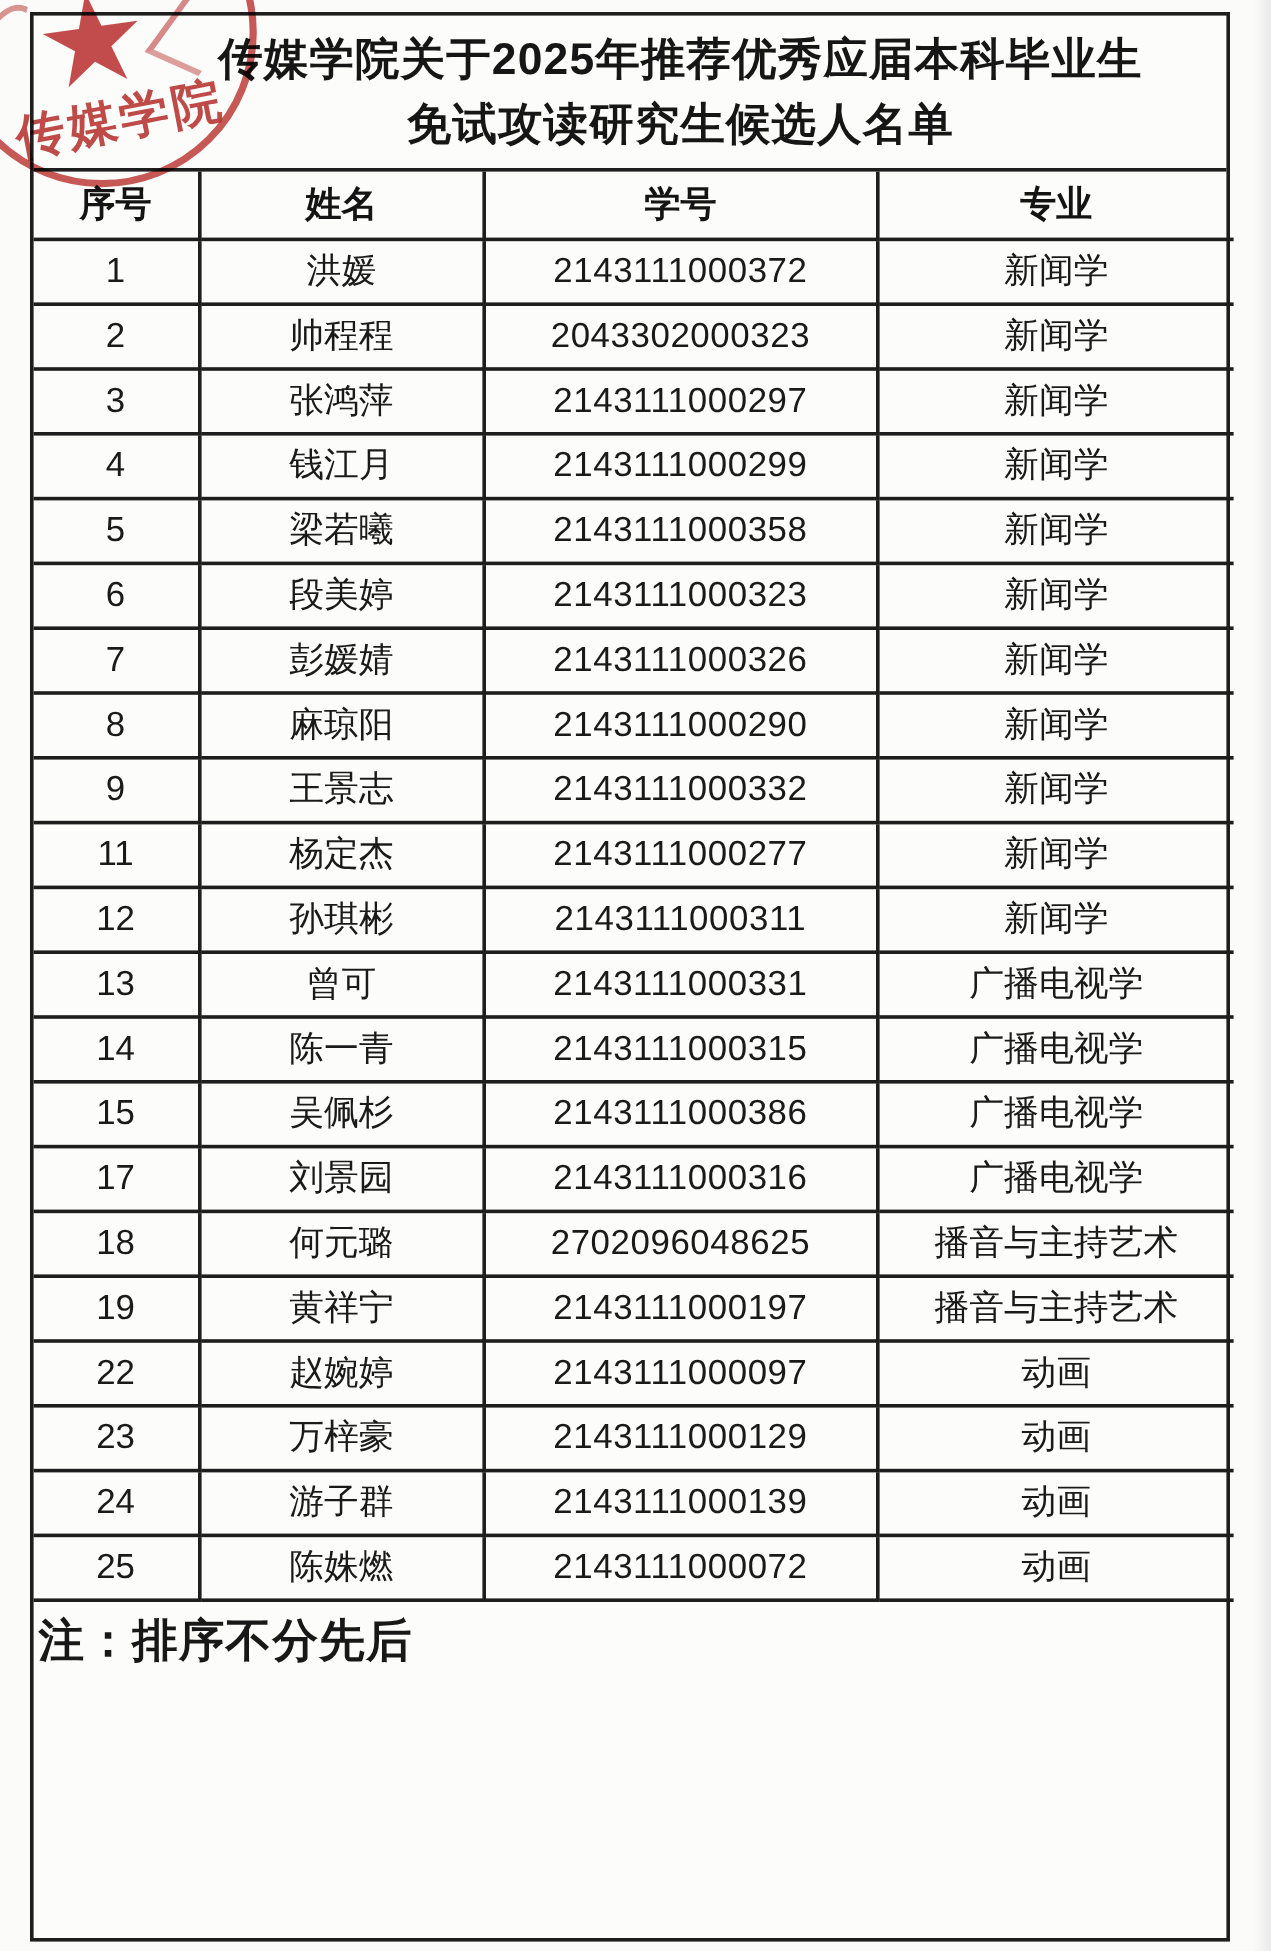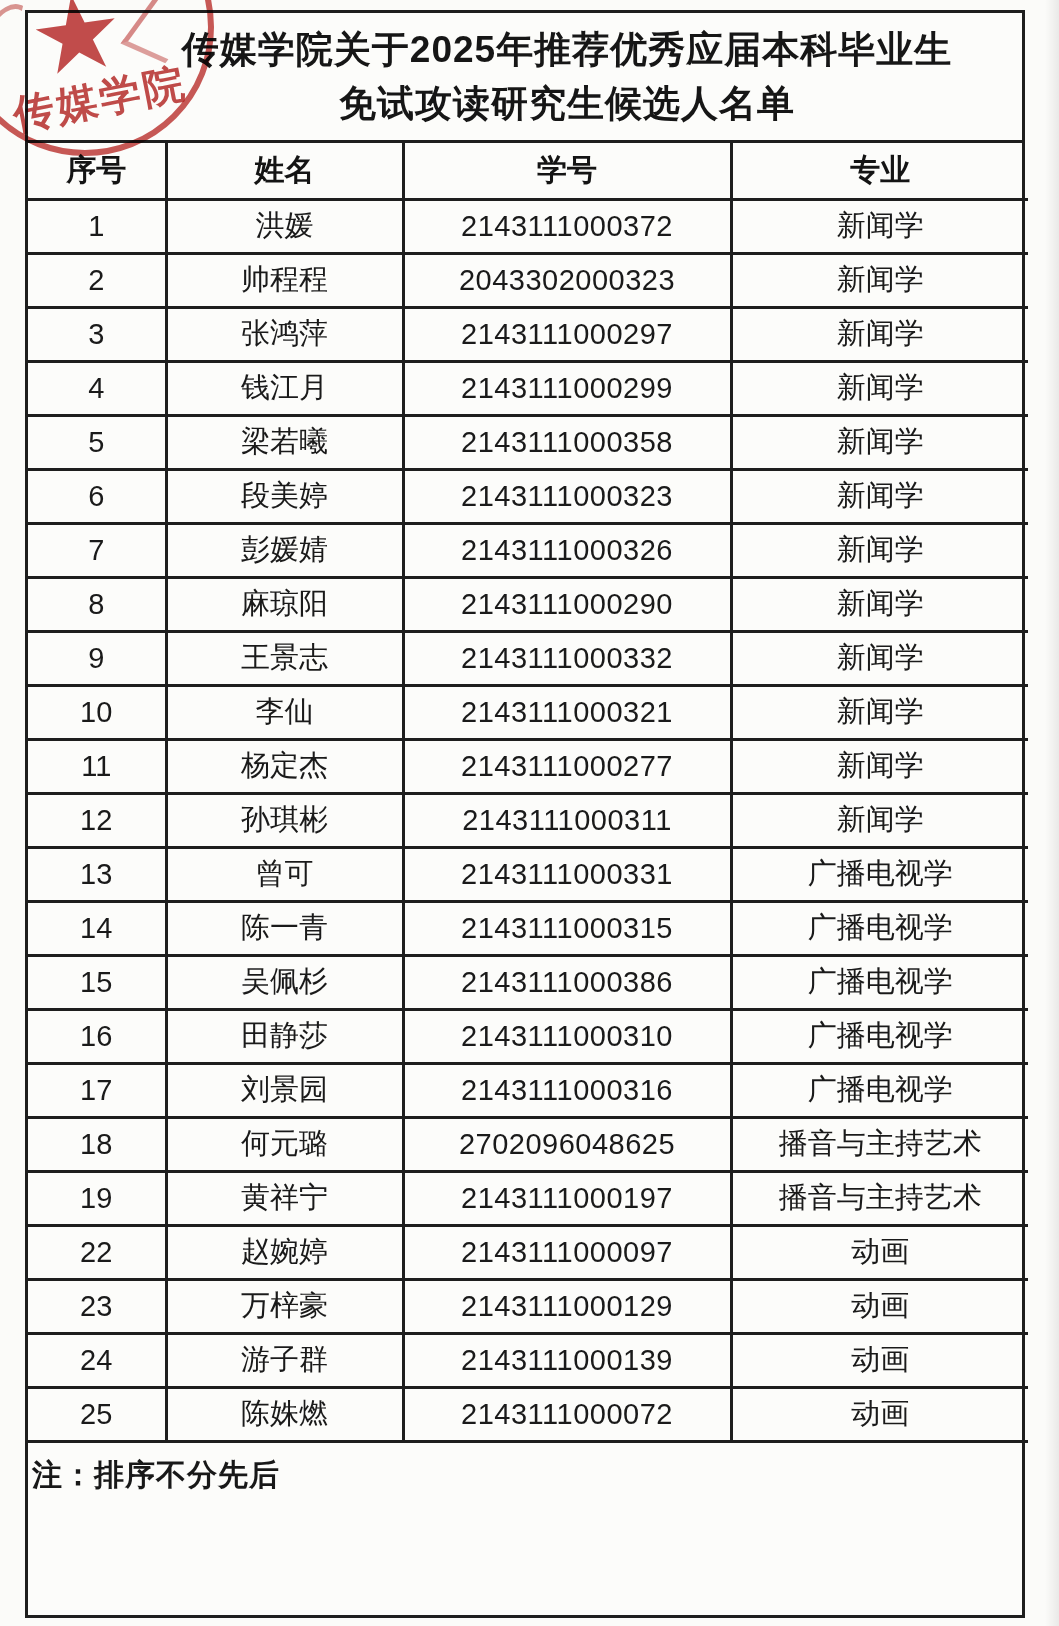--- a/index.html
+++ b/index.html
@@ -97,21 +97,21 @@
     font-weight: 400;
     color: #1a1a1a;
   }
   td.cell-id { letter-spacing: 0.5px; margin-top: 44px; }
 
   .footer-note {
     height: 66px;
     display: flex;
     align-items: center;
     padding-left: 4px;
-    font-size: 30px;
+    font-size: 38px;
     font-weight: 600;
     letter-spacing: 1px;
     color: #181818;
     box-sizing: border-box;
   }
 
   
   .seal {
     position: absolute;
     left: 0;
@@ -261,26 +261,20 @@
     <td class="cell-major">新闻学</td>
   </tr>
 
   <tr>
     <td class="cell-no">9</td>
     <td class="cell-name">王景志</td>
     <td class="cell-id">2143111000332</td>
     <td class="cell-major">新闻学</td>
   </tr>
 
-  <tr>
-    <td class="cell-no">10</td>
-    <td class="cell-name">李仙</td>
-    <td class="cell-id">2143111000321</td>
-    <td class="cell-major">新闻学</td>
-  </tr>
 
   <tr>
     <td class="cell-no">11</td>
     <td class="cell-name">杨定杰</td>
     <td class="cell-id">2143111000277</td>
     <td class="cell-major">新闻学</td>
   </tr>
 
   <tr>
     <td class="cell-no">12</td>
@@ -303,26 +297,20 @@
     <td class="cell-major">广播电视学</td>
   </tr>
 
   <tr>
     <td class="cell-no">15</td>
     <td class="cell-name">吴佩杉</td>
     <td class="cell-id">2143111000386</td>
     <td class="cell-major">广播电视学</td>
   </tr>
 
-  <tr>
-    <td class="cell-no">16</td>
-    <td class="cell-name">田静莎</td>
-    <td class="cell-id">2143111000310</td>
-    <td class="cell-major">广播电视学</td>
-  </tr>
 
   <tr>
     <td class="cell-no">17</td>
     <td class="cell-name">刘景园</td>
     <td class="cell-id">2143111000316</td>
     <td class="cell-major">广播电视学</td>
   </tr>
 
   <tr>
     <td class="cell-no">18</td>

